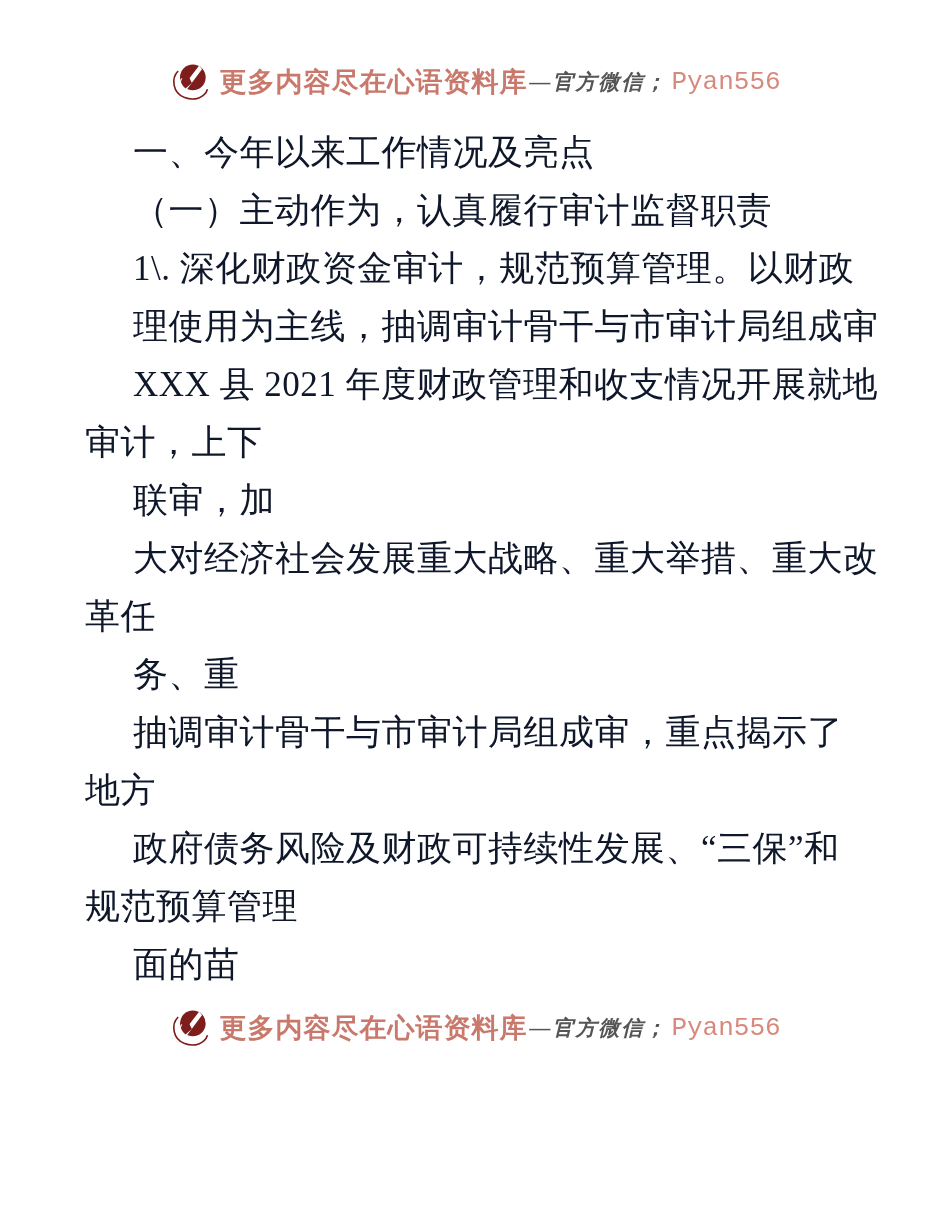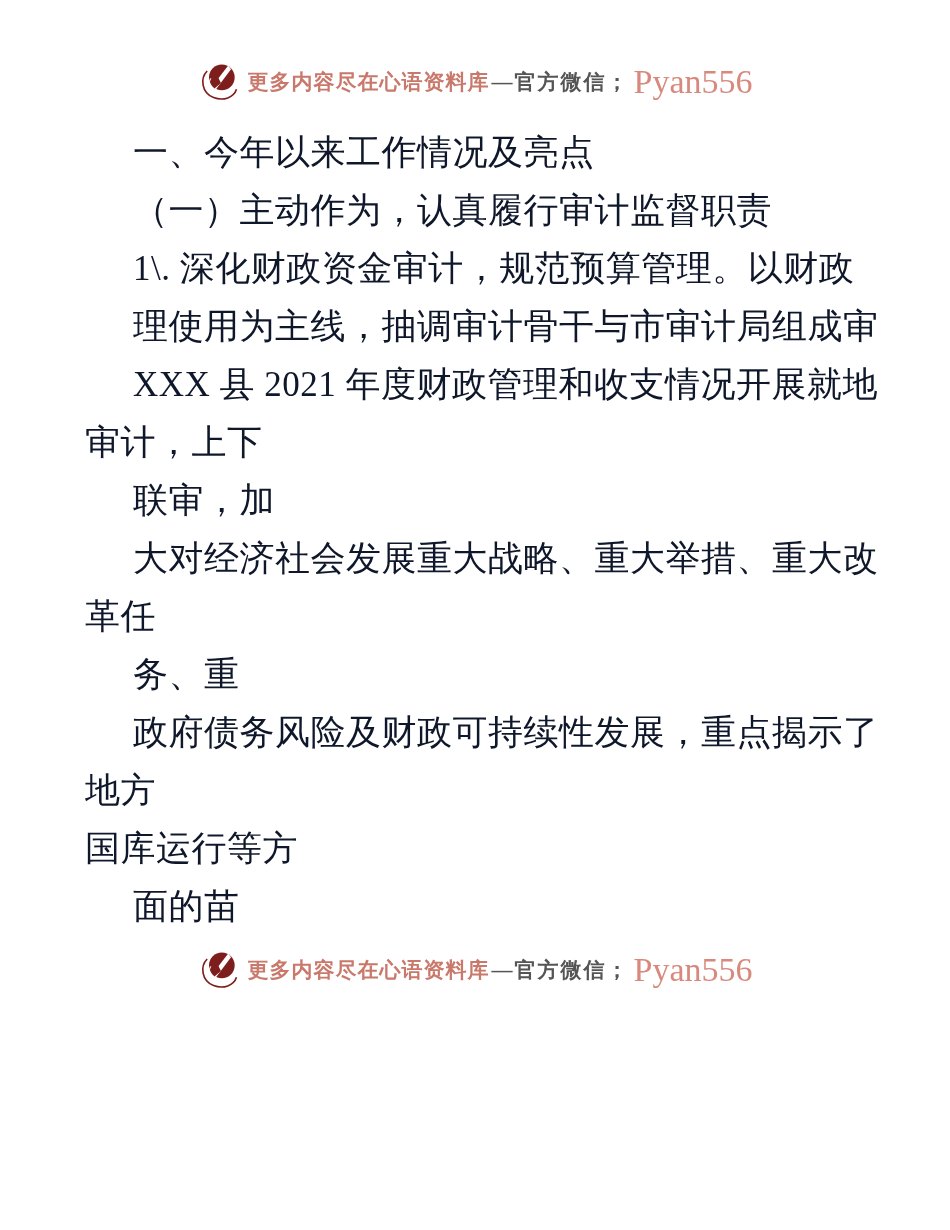--- a/index.html
+++ b/index.html
@@ -24,33 +24,34 @@
   }
   .banner.header { margin-top: 58px; }
   .banner.footer { margin-top: 10px; }
   .logo {
     width: 44px;
     height: 46px;
     margin-right: 6px;
     flex: 0 0 auto;
   }
   .brand {
-    font-size: 21px;
+    font-size: 27px;
     font-weight: bold;
     letter-spacing: 1px;
   }
   .blabel {
     font-size: 21px;
+    font-style: italic;
     font-weight: bold;
     letter-spacing: 2px;
     margin-left: 2px;
   }
   .bid {
-    font-family: Liberation Serif, serif;
-    font-size: 34px;
+    font-family: Liberation Mono, monospace;
+    font-size: 26px;
     margin-left: 4px;
   }
   .doc-body {
     margin: 18px 60px 0 85px;
     font-size: 35px;
   }
   .line {
     height: 58px;
     line-height: 58px;
     white-space: pre;
@@ -82,23 +83,24 @@
       <div class="line indent">一、今年以来工作情况及亮点</div>
       <div class="line indent">（一）主动作为，认真履行审计监督职责</div>
       <div class="line indent">1\. 深化财政资金审计，规范预算管理。以财政</div>
       <div class="line indent">理使用为主线，抽调审计骨干与市审计局组成审</div>
       <div class="line indent">XXX 县 2021 年度财政管理和收支情况开展就地</div>
       <div class="line">审计，上下</div>
       <div class="line indent">联审，加</div>
       <div class="line indent">大对经济社会发展重大战略、重大举措、重大改</div>
       <div class="line">革任</div>
       <div class="line indent">务、重</div>
-      <div class="line indent">政府债务风险及财政可持续性发展，重点揭示了</div>
+      <div class="line indent">抽调审计骨干与市审计局组成审，重点揭示了</div>
       <div class="line">地方</div>
-      <div class="line">国库运行等方</div>
+      <div class="line indent">政府债务风险及财政可持续性发展、“三保”和</div>
+      <div class="line">规范预算管理</div>
       <div class="line indent">面的苗</div>
     </div>
 
   <div class="banner footer">
     <span class="logo">
       <svg viewBox="0 0 48 48" width="44" height="46" aria-hidden="true">
         <circle cx="26" cy="19" r="14" fill="#7e1e1c"></circle>
         <path d="M33 6 L13 32 L18 34 L36 10 Z" fill="#ffffff"></path>
         <path d="M15 28 l7 -9 3 6 -7 6 z" fill="#7e1e1c"></path>
         <path d="M10 12 C 2 20, 4 36, 17 41 C 28 45, 39 41, 42 32" stroke="#7e1e1c" stroke-width="1.8" fill="none"></path>

